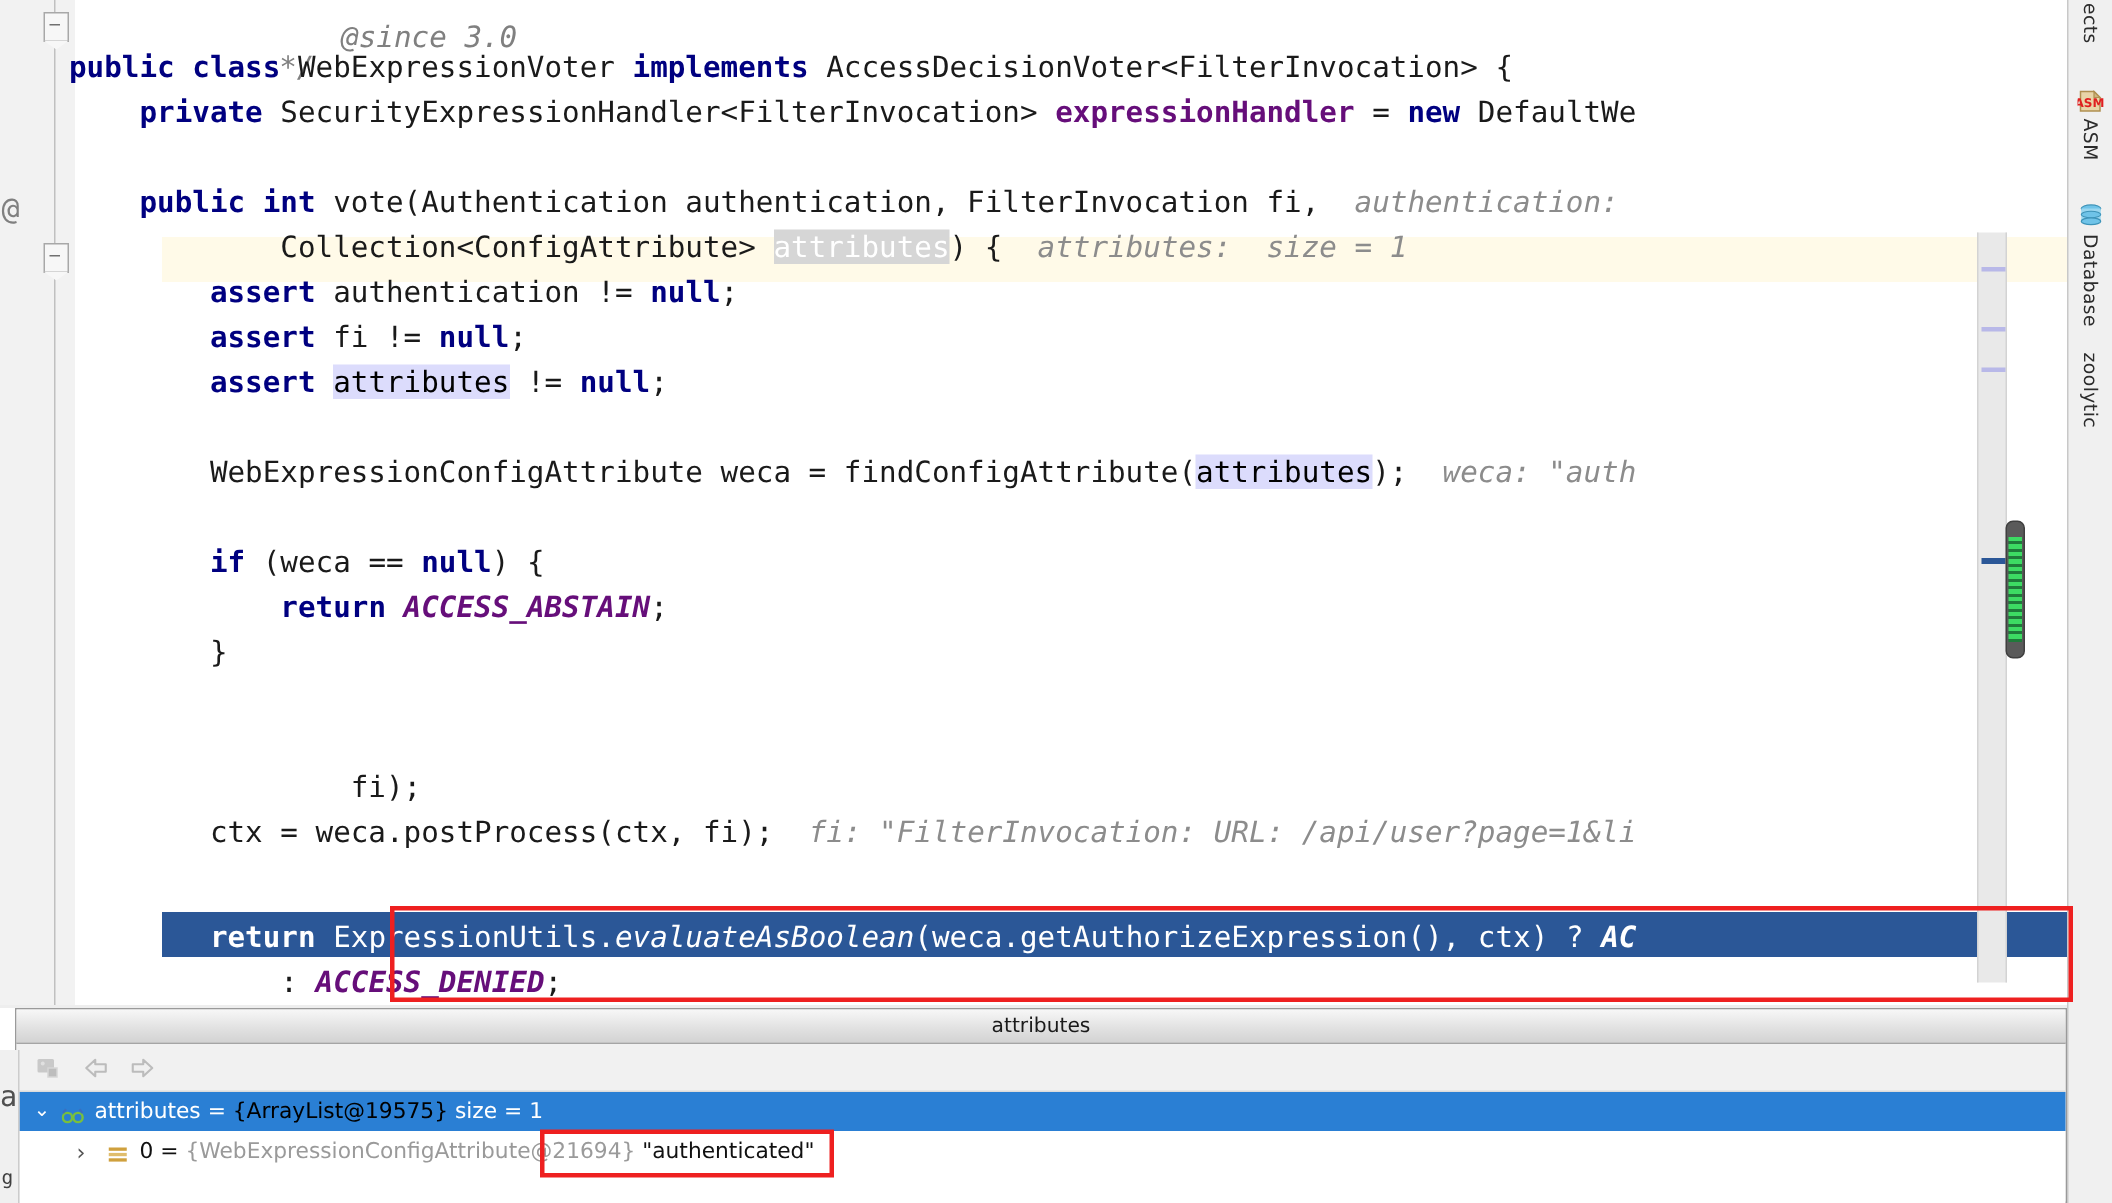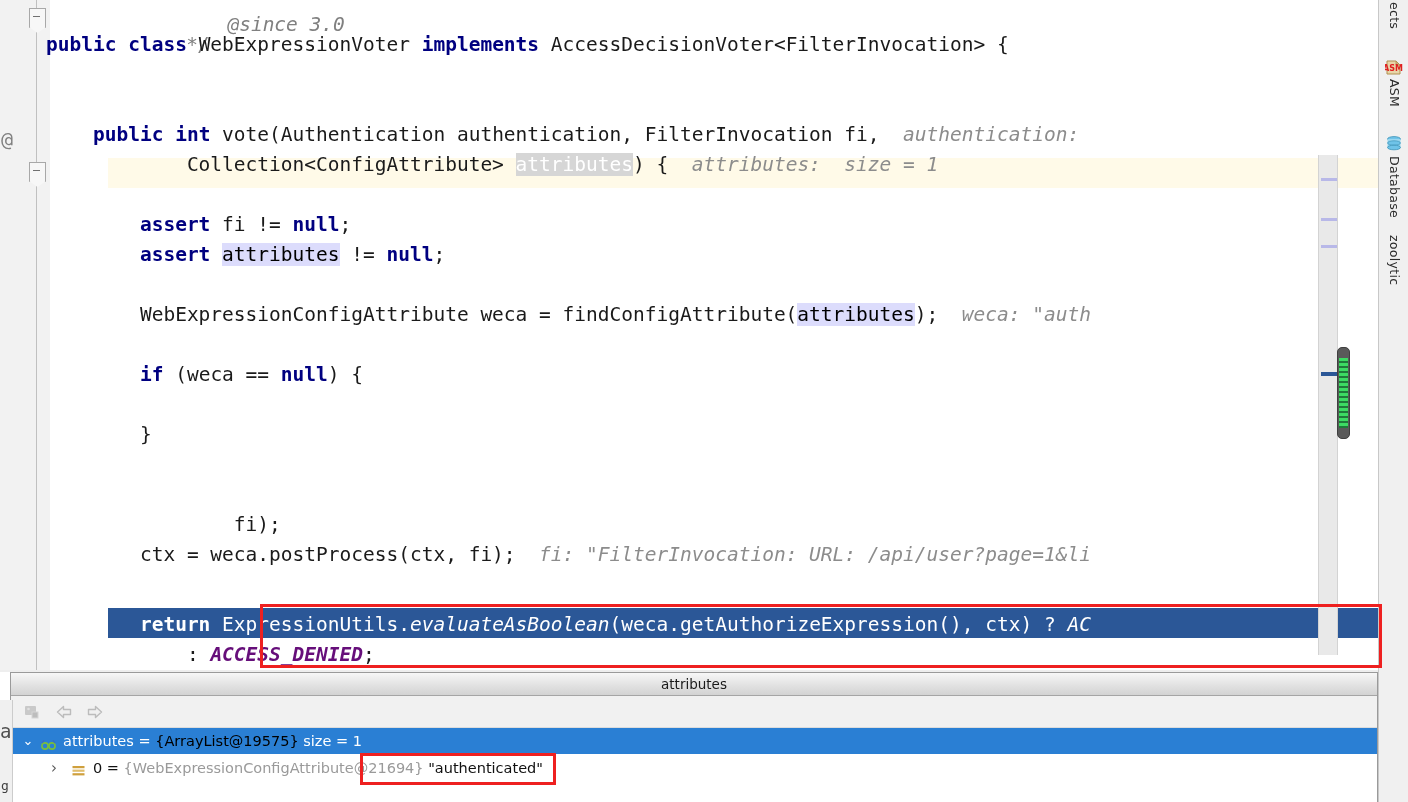--- a/index.html
+++ b/index.html
@@ -129,21 +129,21 @@
   .kw       { color: #000080; font-weight: bold; }
   .plain    { color: #1a1a1a; }
   .field    { color: #660e7a; font-weight: bold; }
   .static   { color: #660e7a; font-weight: bold; font-style: italic; }
   .staticm  { color: #1a1a1a; font-style: italic; }
   .comment  { color: #808080; font-style: italic; }
   .hint     { color: #8c8c8c; font-style: italic; }
   .sel      { color: #ffffff; }
   .sel .kw  { color: #ffffff; font-weight: bold; }
   .sel .staticm { color:#ffffff; font-style: italic; }
-  .sel .static  { color:#ffffff; font-style: italic; font-weight:normal;text-align:right; }
+  .sel .static  { color:#ffffff; font-style: italic; font-weight:bold;text-align:right; }
   .hl-usage { background: #dcdcfc; }
   .hl-write { background: #d6d6d6; color:#ffffff; }
 
   
   #scrollzone {
     position: absolute;
     right: 30px; top: 155px;
     width: 30px; height: 500px;
   }
   .sb-track {
@@ -333,32 +333,38 @@
           <span class="comment"> */</span>
         </span>
       </div>
 
       
       <div class="line" style="top:28px">
         <span class="txt" style="left:46px"><span class="kw">public class </span><span class="plain">WebExpressionVoter </span><span class="kw">implements </span><span class="plain">AccessDecisionVoter&lt;FilterInvocation&gt; {</span></span>
       </div>
 
       
+      <div class="line" style="top:58px">
+        <span class="txt" style="left:46px"><span class="plain">    </span><span class="kw">private </span><span class="plain">SecurityExpressionHandler&lt;FilterInvocation&gt; </span><span class="field">expressionHandler </span><span class="plain">= </span><span class="kw">new </span><span class="plain">DefaultWe</span></span>
+      </div>
 
       
       <div class="line" style="top:118px">
         <span class="txt" style="left:46px"><span class="plain">    </span><span class="kw">public int </span><span class="plain">vote(Authentication authentication, FilterInvocation fi,  </span><span class="hint">authentication:</span></span>
       </div>
 
       
       <div class="line" style="top:148px">
         <span class="txt" style="left:46px"><span class="plain">            Collection&lt;ConfigAttribute&gt; </span><span class="hl-write">attributes</span><span class="plain">) {  </span><span class="hint">attributes:  size = 1</span></span>
       </div>
 
       
+      <div class="line" style="top:178px">
+        <span class="txt" style="left:46px"><span class="plain">        </span><span class="kw">assert </span><span class="plain">authentication != </span><span class="kw">null</span><span class="plain">;</span></span>
+      </div>
 
       
       <div class="line" style="top:208px">
         <span class="txt" style="left:46px"><span class="plain">        </span><span class="kw">assert </span><span class="plain">fi != </span><span class="kw">null</span><span class="plain">;</span></span>
       </div>
 
       
       <div class="line" style="top:238px">
         <span class="txt" style="left:46px"><span class="plain">        </span><span class="kw">assert </span><span class="hl-usage">attributes</span><span class="plain"> != </span><span class="kw">null</span><span class="plain">;</span></span>
       </div>
@@ -367,20 +373,23 @@
       <div class="line" style="top:298px">
         <span class="txt" style="left:46px"><span class="plain">        WebExpressionConfigAttribute weca = findConfigAttribute(</span><span class="hl-usage">attributes</span><span class="plain">);  </span><span class="hint">weca: "auth</span></span>
       </div>
 
       
       <div class="line" style="top:358px">
         <span class="txt" style="left:46px"><span class="plain">        </span><span class="kw">if </span><span class="plain">(weca == </span><span class="kw">null</span><span class="plain">) {</span></span>
       </div>
 
       
+      <div class="line" style="top:388px">
+        <span class="txt" style="left:46px"><span class="plain">            </span><span class="kw">return </span><span class="static">ACCESS_ABSTAIN</span><span class="plain">;</span></span>
+      </div>
 
       
       <div class="line" style="top:418px">
         <span class="txt" style="left:46px"><span class="plain">        }</span></span>
       </div>
 
       
 
       
       <div class="line" style="top:508px">

